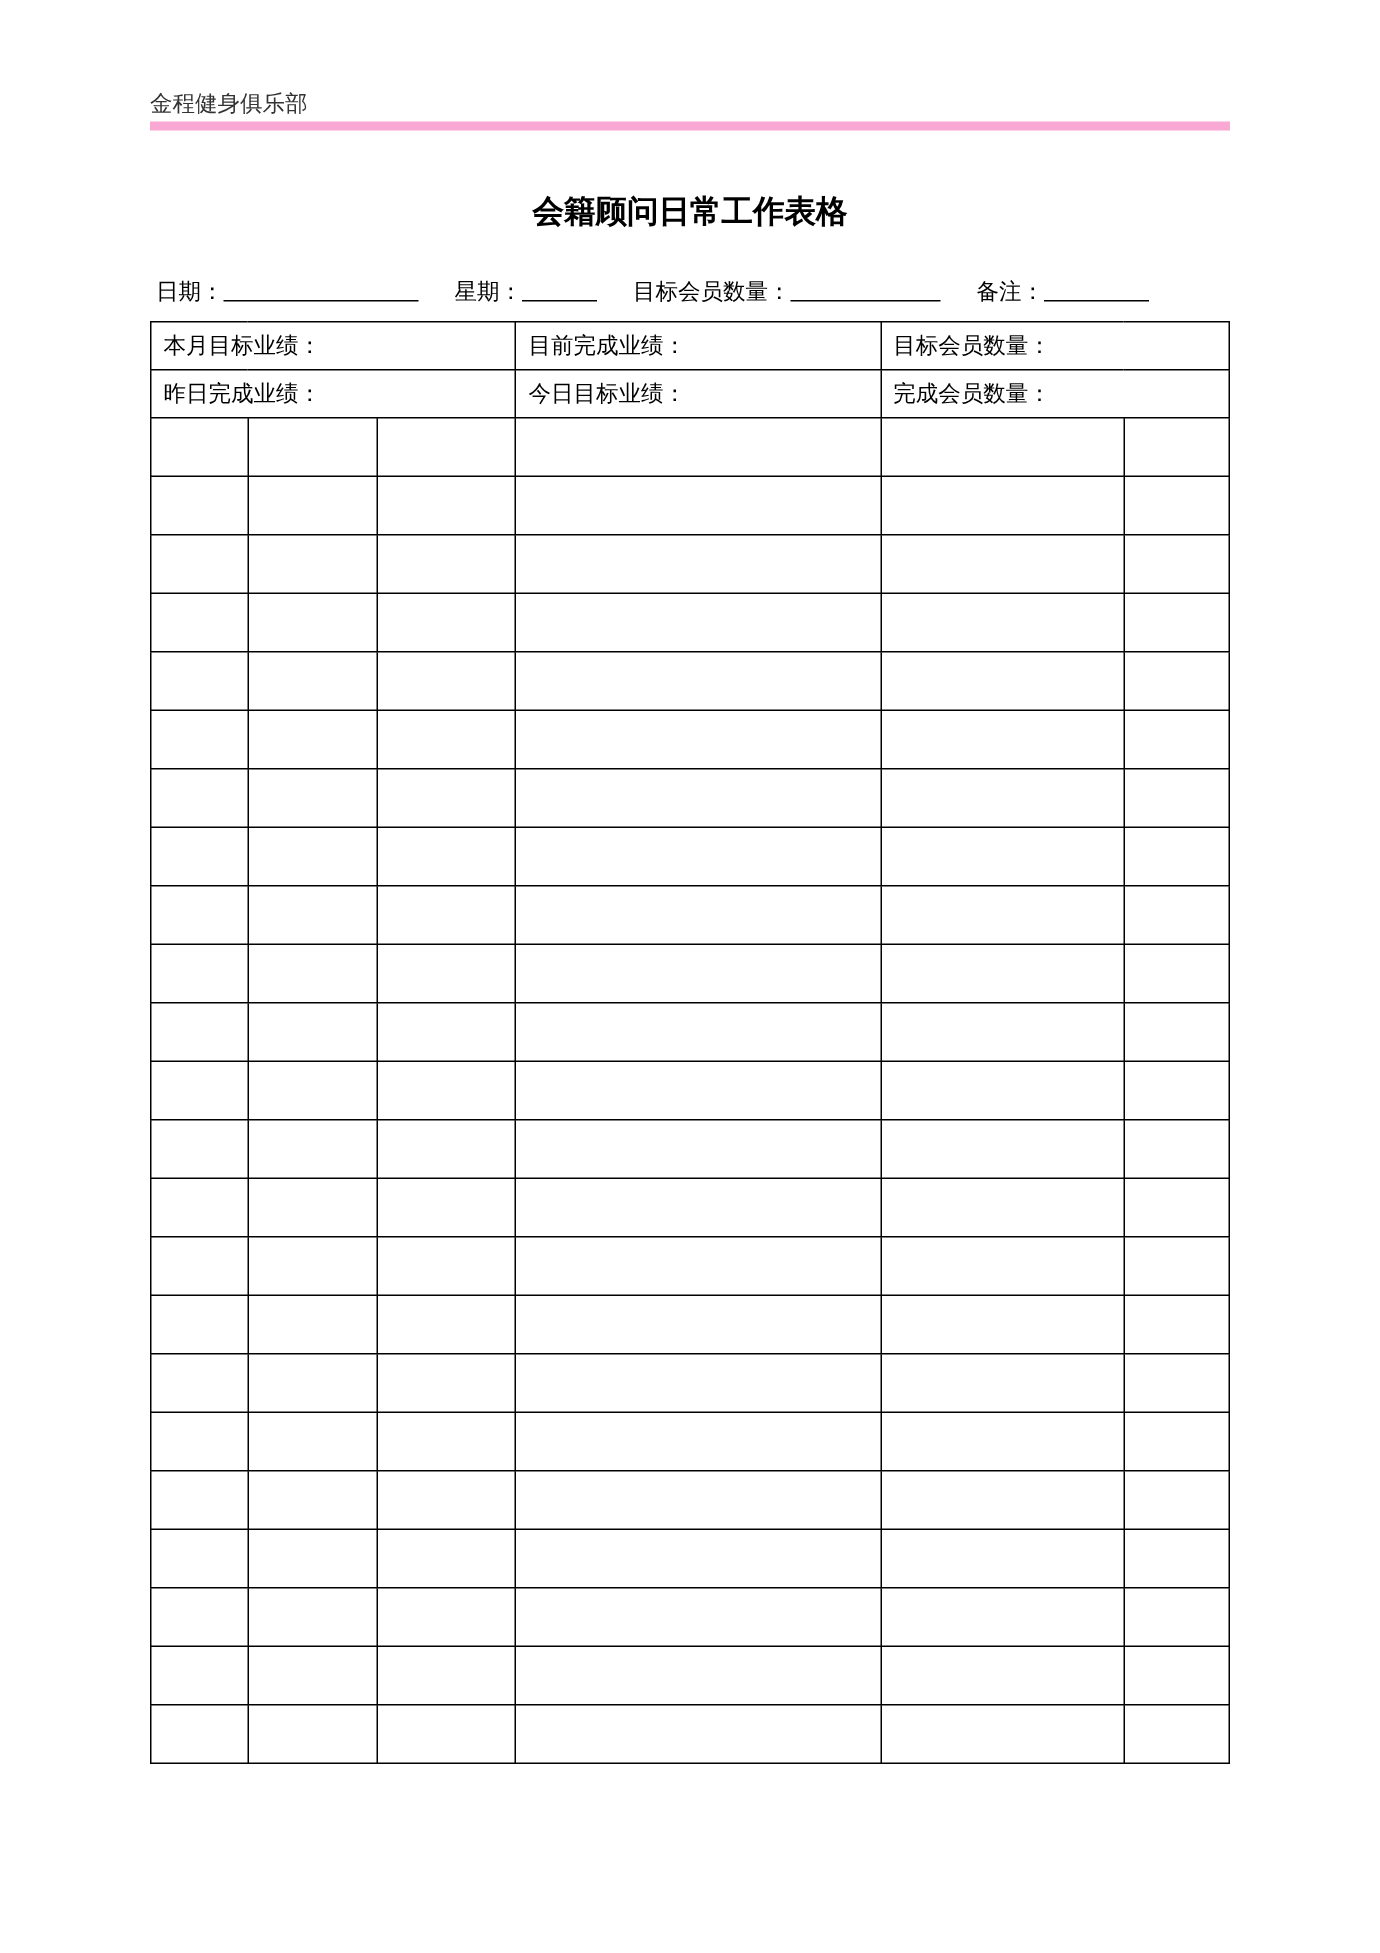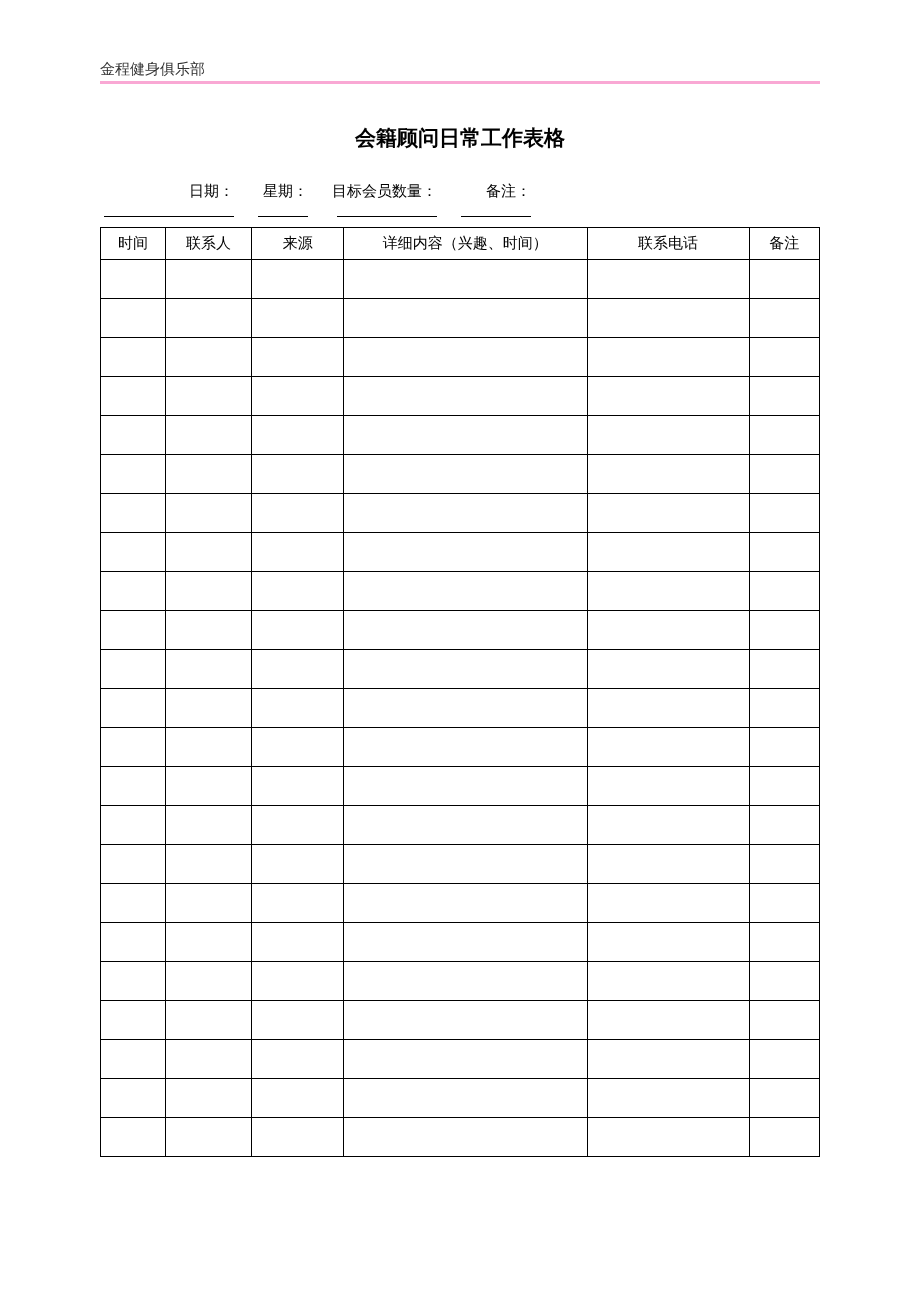--- a/index.html
+++ b/index.html
@@ -8,43 +8,42 @@
       font-family: "SimSun", "宋体", serif;
       width: 920px;
       height: 1302px;
       padding: 60px 100px 60px 100px;
       color: #000;
       font-size: 15px;
     }
     .header-org {
       font-size: 15px;
       color: #333;
-      border-bottom: 3px solid #f9a8d4;
+      border-bottom: 6px solid #f9a8d4;
       padding-bottom: 2px;
       margin-bottom: 40px;
       width: 100%;
     }
     .title {
       font-size: 21px;
       font-weight: bold;
       text-align: center;
       margin: 10px 0 30px 0;
     }
     .meta-line {
       display: flex;
       justify-content: flex-start;
       align-items: baseline;
       margin-bottom: 10px;
       padding: 0 4px;
       white-space: nowrap;
     }
     .meta-item {
       display: inline-flex;
-      align-items: flex-end;
-      flex-direction: column;
+      align-items: flex-start;
     }
     .blank {
       display: inline-block;
       border-bottom: 1px solid #000;
       height: 16px;
       vertical-align: bottom;
     }
     .blank-lg { width: 130px; }
     .blank-md { width: 50px; }
     .blank-sig { width: 100px; }
@@ -107,26 +106,28 @@
   <colgroup>
     <col class="col-time">
       <col class="col-contact">
       <col class="col-source">
     <col class="col-detail">
       <col class="col-phone">
       <col class="col-remark">
   </colgroup>
   <tbody>
     <tr>
-      <th class="center">时间</th>
-      <th class="center">联系人</th>
-      <th class="center">来源</th>
-      <th class="center">详细内容（兴趣、时间）</th>
-      <th class="center">联系电话</th>
-      <th class="center">备注</th>
+      <td colspan="3">本月目标业绩：</td>
+      <td>目前完成业绩：</td>
+      <td colspan="2">目标会员数量：</td>
+    </tr>
+    <tr>
+      <td colspan="3">昨日完成业绩：</td>
+      <td>今日目标业绩：</td>
+      <td colspan="2">完成会员数量：</td>
     </tr>
   </tbody>
   <tbody id="rows-body">
       <tr class="data-row">
         <td></td>
         <td></td>
         <td></td>
         <td></td>
         <td></td>
         <td></td>

